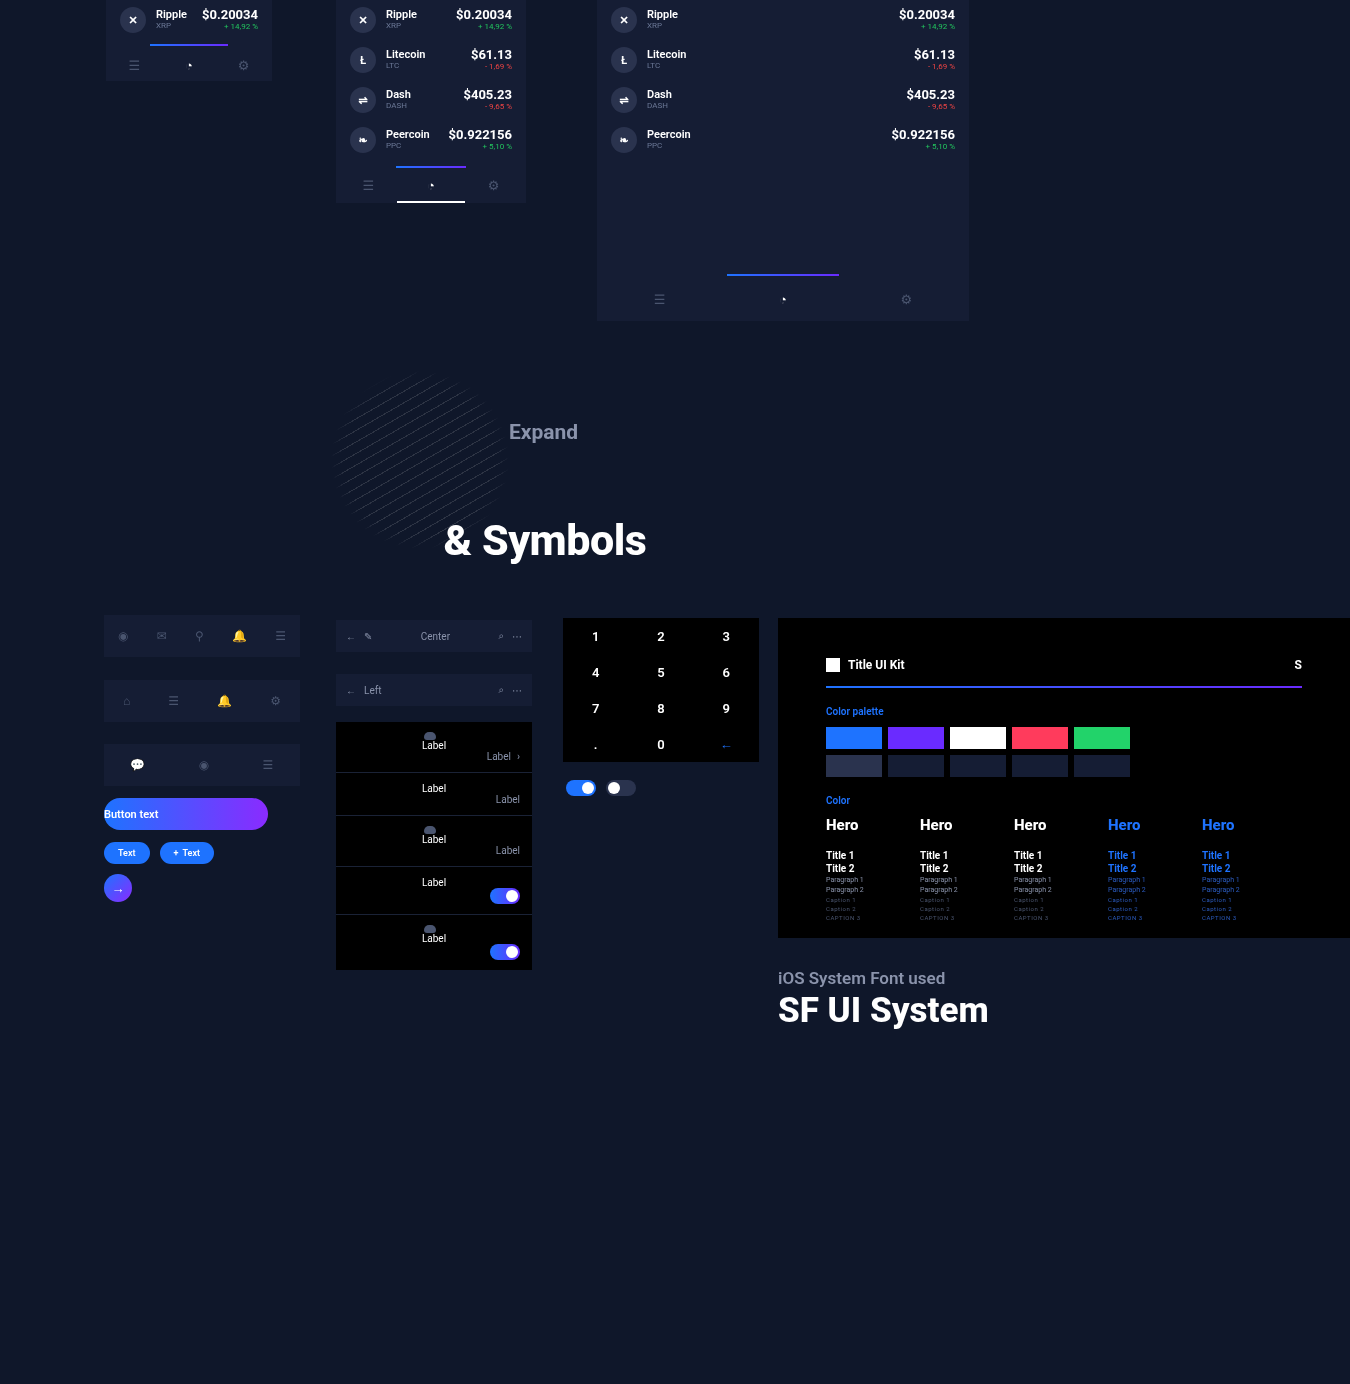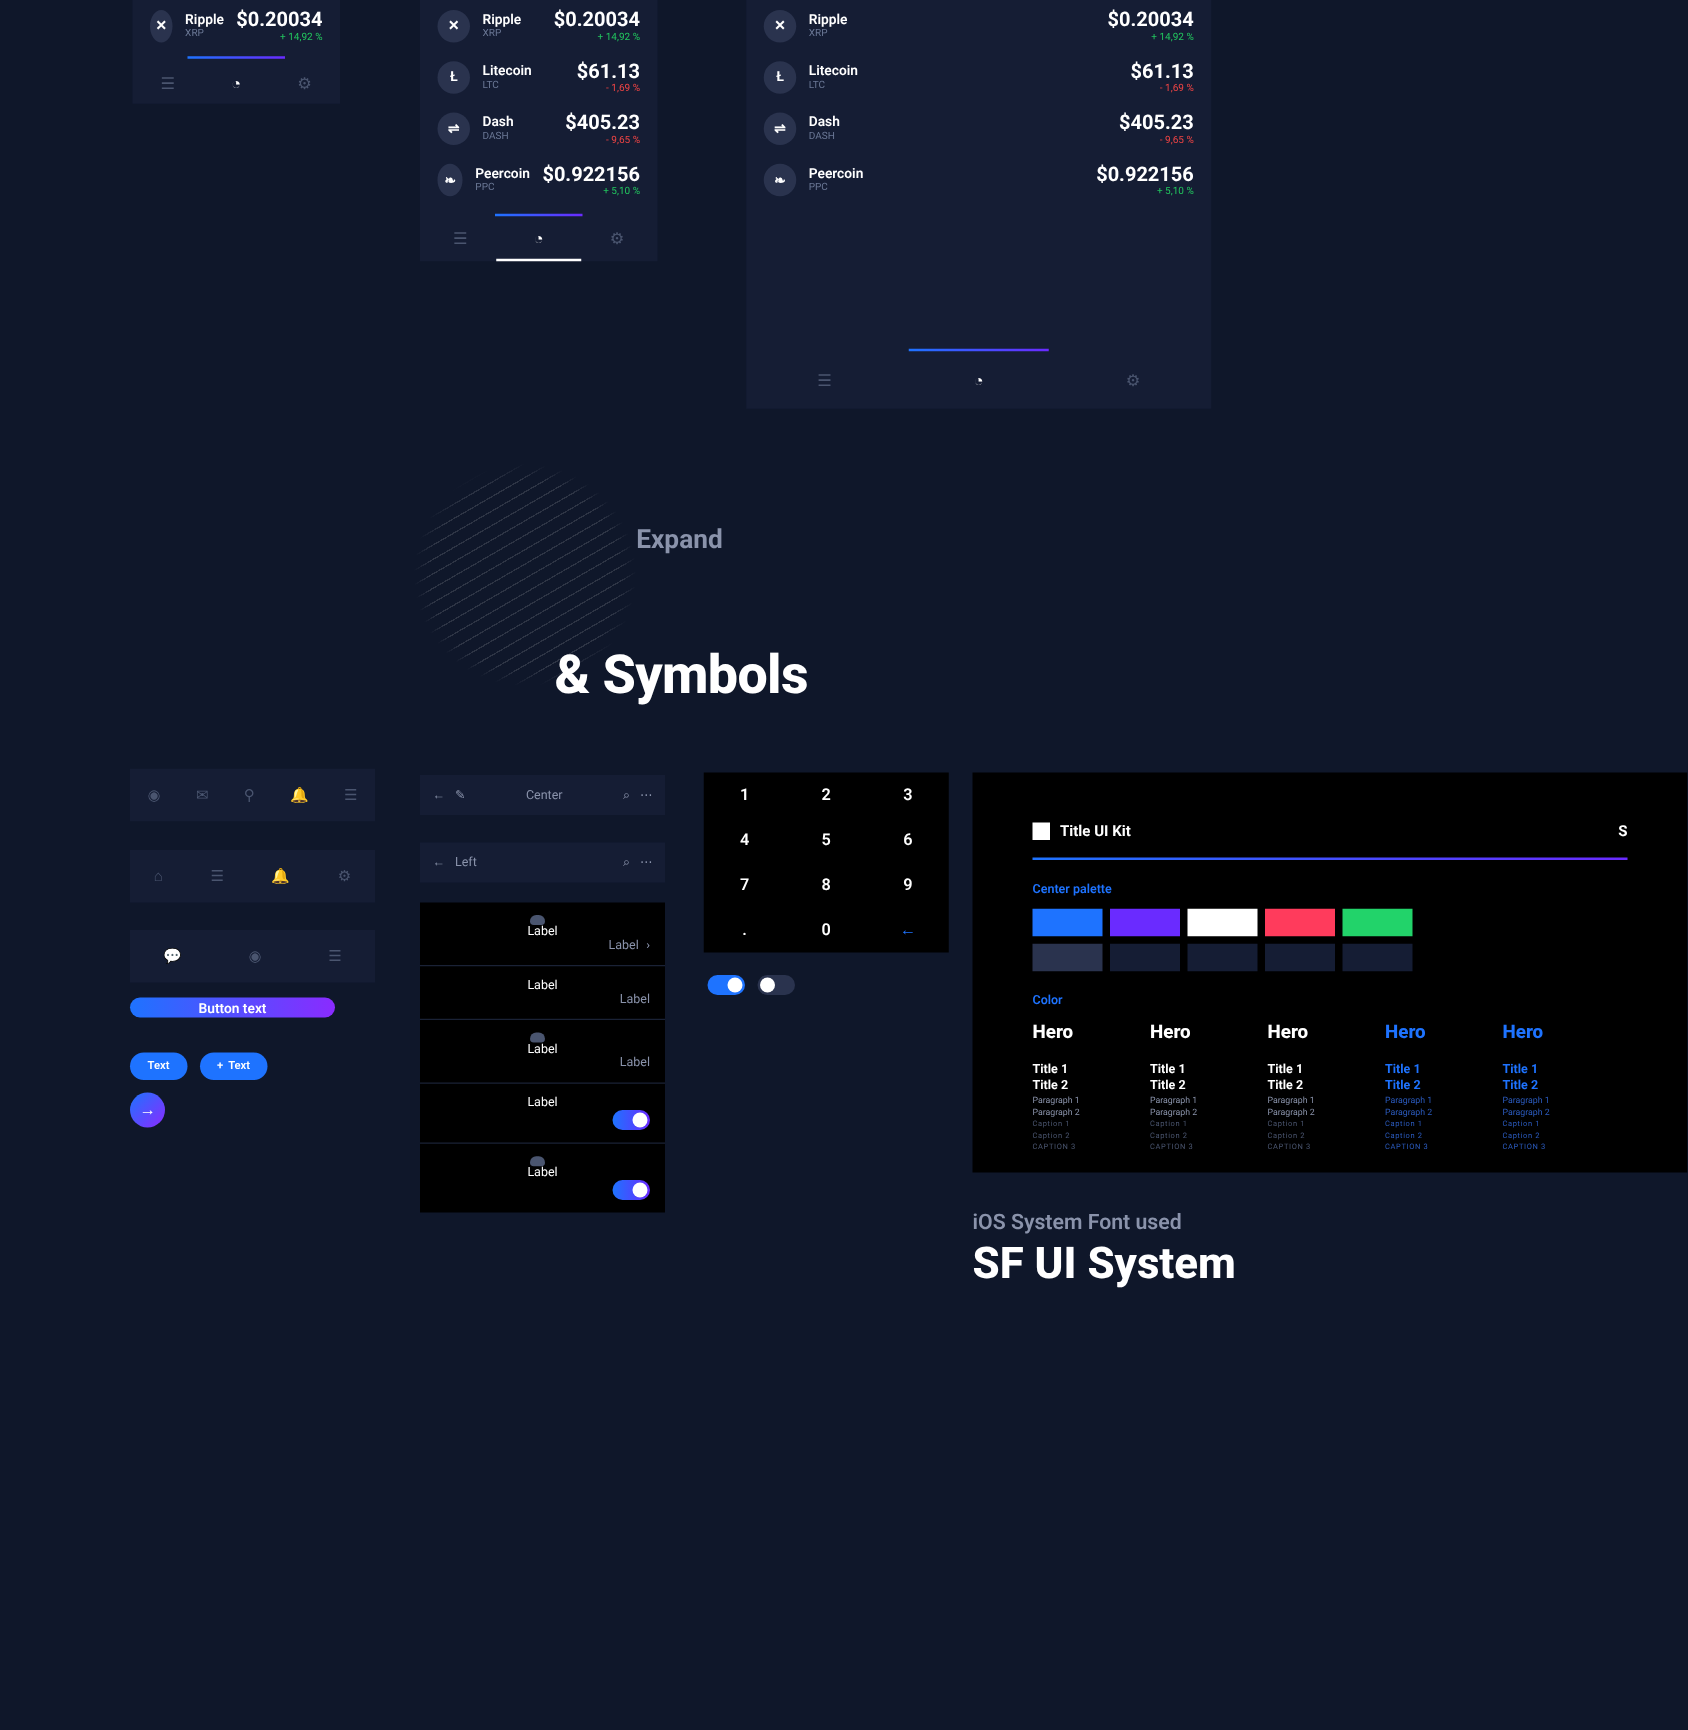--- a/index.html
+++ b/index.html
@@ -20,39 +20,39 @@
   }
   *{box-sizing:border-box;}
   body{margin:0;background:var(--bg);font-family:-apple-system,BlinkMacSystemFont,"Segoe UI",Roboto,Arial,sans-serif;color:var(--text);width:1350px;height:1384px;overflow:hidden;position:relative;}
   .abs{position:absolute;}
   .phone{background:var(--panel);}
   .row{display:flex;align-items:center;gap:10px;padding:7px 14px;}
   .coin-ic{width:26px;height:26px;border-radius:50%;background:#2a334e;display:flex;align-items:center;justify-content:center;font-size:11px;font-weight:700;}
   .coin-name{font-size:11px;font-weight:600;line-height:1.1;text-align:right;}
   .coin-sym{font-size:8px;color:var(--muted);line-height:1.2;}
   .coin-right{margin-left:auto;text-align:right;}
-  .coin-price{font-size:16px;font-weight:700;line-height:1.1;}
+  .coin-price{font-size:13px;font-weight:700;line-height:1.1;}
   .coin-chg{font-size:8px;line-height:1.2;}
   .pos{color:var(--green);} .neg{color:var(--red);}
   .gline{height:2px;background:var(--line);}
   .tabbar{display:flex;align-items:center;justify-content:space-around;padding:8px 0;}
   .tabic{color:#4a556f;font-size:13px;}
   .tabic.active{color:#fff;}
   .activebar{height:2px;background:#fff;width:68px;margin:0 auto;}
 
   
   .globe{left:330px;top:370px;width:180px;height:180px;border-radius:50%;opacity:.12;
     background:repeating-linear-gradient(-30deg,#fff 0 1px,transparent 1px 10px);
     -webkit-mask:radial-gradient(circle,#000 60%,transparent 70%);mask:radial-gradient(circle,#000 60%,transparent 70%);}
   .expand{font-size:21px;font-weight:700;color:var(--muted2);}
   .head1{font-size:43px;font-weight:800;letter-spacing:-.5px;text-align:center;}
 
   
   .navbar{background:var(--panel);width:196px;height:42px;display:flex;align-items:center;justify-content:space-around;color:var(--muted3);font-size:12px;}
-  .btn-grad{background:linear-gradient(90deg,#1e73ff,#8a2bff);border-radius:22px;height:16px;display:flex;align-items:center;justify-content:center;font-size:11px;font-weight:600;}
+  .btn-grad{background:linear-gradient(90deg,#1e73ff,#8a2bff);border-radius:22px;height:32px;display:flex;align-items:center;font-size:11px;font-weight:600;}
   .btn-blue{background:var(--blue);border-radius:14px;height:22px;display:flex;align-items:center;justify-content:center;font-size:9px;font-weight:600;padding:0 14px;gap:4px;}
   .fab{width:28px;height:28px;border-radius:50%;background:linear-gradient(135deg,#1e73ff,#8a2bff);display:flex;align-items:center;justify-content:center;font-size:13px;}
 
   
   .topbar{background:var(--panel);width:196px;height:32px;display:flex;align-items:center;padding:0 10px;color:var(--muted2);font-size:10px;gap:8px;}
   .topbar .spacer{flex:1;}
   .listpanel{background:#000;width:196px;}
   .listrow{display:flex;align-items:center;padding:10px 12px;font-size:10px;border-bottom:1px solid #1a2236;flex-direction:column;}
   .listrow:last-child{border-bottom:none;}
   .listrow .r{margin-left:auto;display:flex;align-items:center;gap:6px;color:var(--muted2);}
@@ -340,21 +340,21 @@
 
 <div class="abs guide">
   <div style="display:flex;align-items:center;">
     <span class="logo">
         <span class="logo-ic"></span>
         <span>Title UI Kit</span>
       </span>
     <span style="margin-left:auto;font-size:12px;font-weight:700;">S</span>
   </div>
   <div class="gline" style="margin-top:14px;"></div>
-  <div class="section-title">Center palette</div>
+  <div class="section-title">Color palette</div>
   <div class="swatches">
     <div class="sw-box" style="background:#1e73ff"></div>
     <div class="sw-box" style="background:#6a2bff"></div>
     <div class="sw-box" style="background:#ffffff"></div>
     <div class="sw-box" style="background:#ff3b5c"></div>
     <div class="sw-box" style="background:#22d36a"></div>
   </div>
   <div class="swatches">
     <div class="sw-box" style="background:#2a334e"></div>
     <div class="sw-box" style="background:#151d34"></div>

